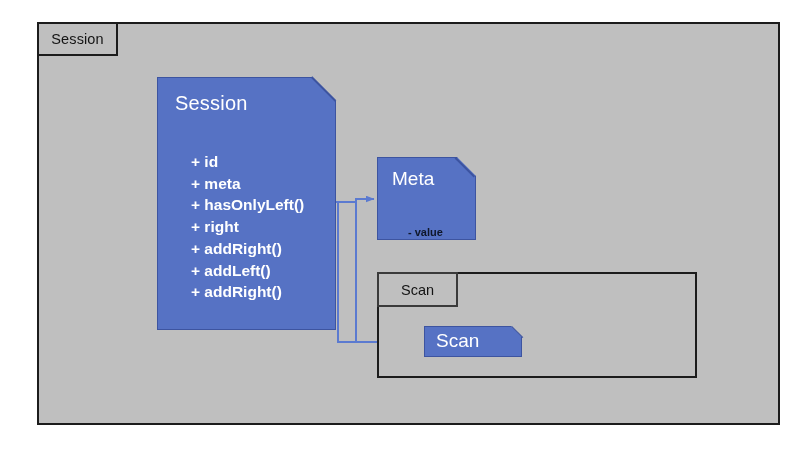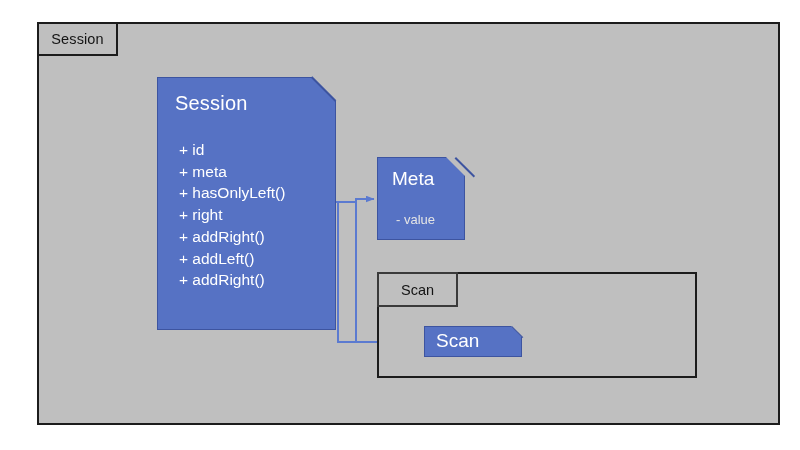--- a/index.html
+++ b/index.html
@@ -137,27 +137,27 @@
     top: 57px;
     right: 6px;
   }
   .cls-session .members li {
     list-style: none;
     font-size: 15.5px;
     line-height: 21.7px;
     color: #ffffff;
     white-space: nowrap;
   }
-  ul.members { margin: 4px; padding: 0; }
+  ul.members { margin: 16px; padding: 0; font-weight: bold; }
 
   
   .cls-meta {
     left: 377px;
     top: 157px;
-    width: 88px;
+    width: 99px;
     height: 83px;
   }
   .cls-meta .fold-bg {
     width: 19px;
     height: 19px;
     clip-path: polygon(0 0, 100% 0, 100% 100%);
   }
   .cls-meta .fold-line {
     width: 27px;
     height: 1.5px;
@@ -172,23 +172,23 @@
     font-size: 19px;
     color: #ffffff;
   }
   .cls-meta .members {
     position: absolute;
     left: 14px;
     top: 48px;
   }
   .cls-meta .members li {
     list-style: none;
-    font-size: 13px;
+    font-size: 11px;
     line-height: 20px;
-    color: #e5e5e5;
+    color: #0f172a;
     white-space: nowrap;
   }
 
   
   .cls-scan {
     left: 424px;
     top: 326px;
     width: 98px;
     height: 31px;
   }

